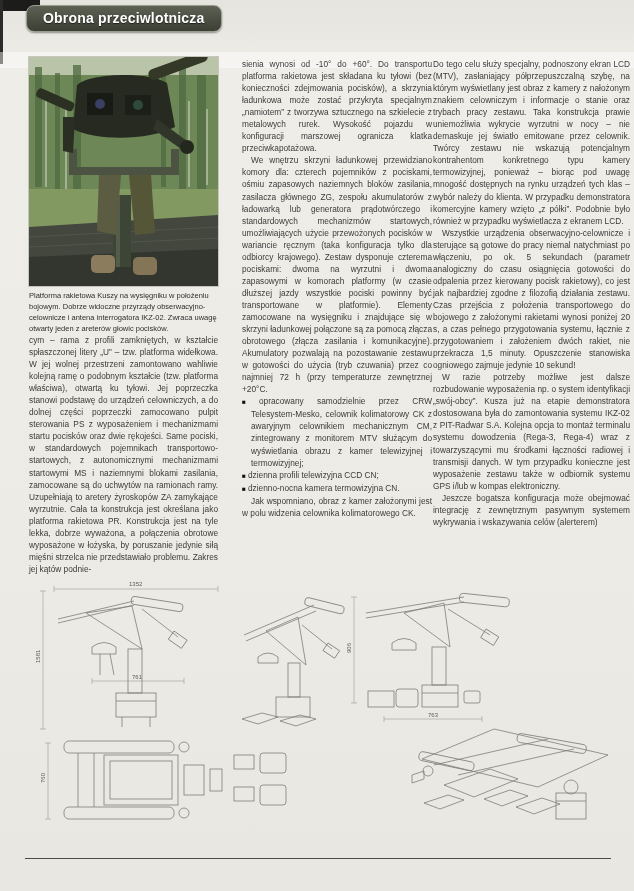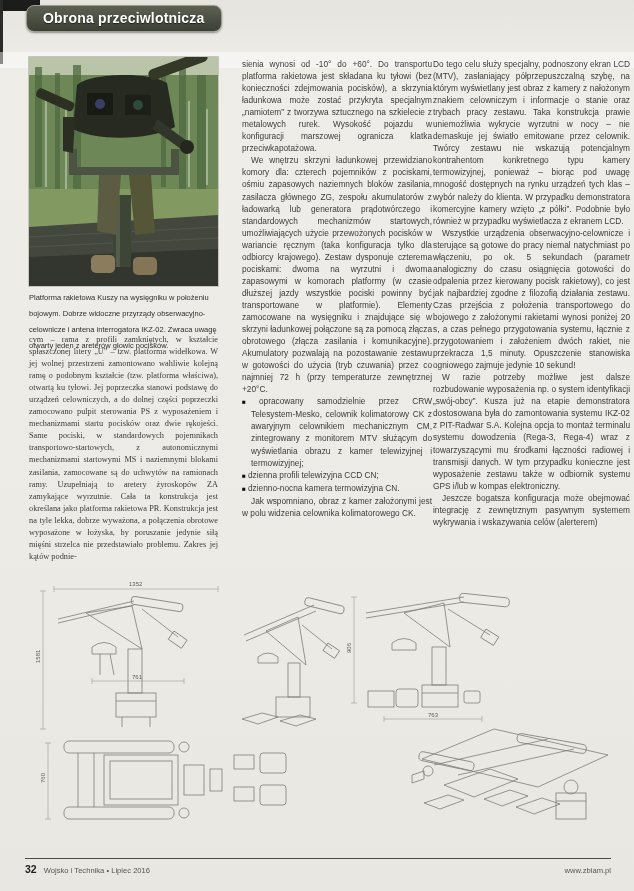--- a/index.html
+++ b/index.html
@@ -11,29 +11,29 @@
   .light-band{position:absolute;left:0;top:52px;width:634px;height:16px;background:rgba(255,255,255,0.45);}
 
   .banner{position:absolute;left:26px;top:5px;padding:3px 16px 4px 16px;border-radius:8px;
           background:linear-gradient(180deg,#62665700,#0000) ,linear-gradient(180deg,#5d6153,#3c3f34);
           border:1px solid #9a9d8f;box-shadow:0 1px 2px rgba(0,0,0,.4);}
   .banner span{color:#fff;font-weight:bold;font-size:14px;letter-spacing:.2px;
                text-shadow:0 1px 1px rgba(0,0,0,.6);text-align:center;}
 
   .photo{position:absolute;left:29px;top:57px;width:189px;height:229px;outline:1px solid #c7c5bd;}
   .photo svg{display:block;width:100%;height:100%;}
-  .photo-caption{position:absolute;left:29px;top:290px;width:189px;font-size:7.5px;line-height:16px;
+  .photo-caption{position:absolute;left:29px;top:290px;width:189px;font-size:7.5px;line-height:11px;
                  color:#2e2e2e;text-align:left;}
 
   .col{position:absolute;text-align:justify;font-size:8.3px;line-height:12.05px;color:#3b3b3b;}
   .col p{margin:0;}
   .col p.ind{text-indent:9px;}
   .col p.bullet{padding-left:9px;text-indent:-9px;}
   .bm{font-size:6.5px;color:#111;margin-right:2px;}
-  .col1{left:29px;top:334px;width:189px;font-family:Liberation Serif, serif;}
+  .col1{left:29px;top:334px;width:189px;}
   .col2{left:222px;top:58px;width:190px;margin-left:20px;}
   .col3{left:414px;top:58px;width:197px;margin-left:19px;}
 
   .drawings{position:absolute;left:0;top:575px;width:634px;height:268px;}
   .drw{position:absolute;}
   .drw svg{display:block;width:100%;height:100%;}
   .drw path,.drw line,.drw rect,.drw circle,.drw polyline,.drw ellipse{stroke:#7d7d7a;fill:none;stroke-width:0.8;}
   .drw .dim{stroke:#8a8a86;stroke-width:0.5;}
   .drw text{font-family:"Liberation Sans",sans-serif;font-size:6px;fill:#5c5c58;stroke:none;}
 
@@ -238,19 +238,14 @@
         <path d="M26 88 l24 -8 l16 5 l-24 9 Z"></path>
         <circle cx="30" cy="56" r="5"></circle>
           <path d="M14 60 l12 -4 l0 8 l-12 4 Z"></path>
       </svg>
     </div>
 
   </div>
 
 
   <div class="footer-rule"></div>
-  <div class="footer">
-    <span class="pn">32</span>
-    <span class="mag">Wojsko i Technika  •  Lipiec 2016</span>
-    <span class="web">www.zbiam.pl</span>
-  </div>
 
 </div>
 
 </body></html>

